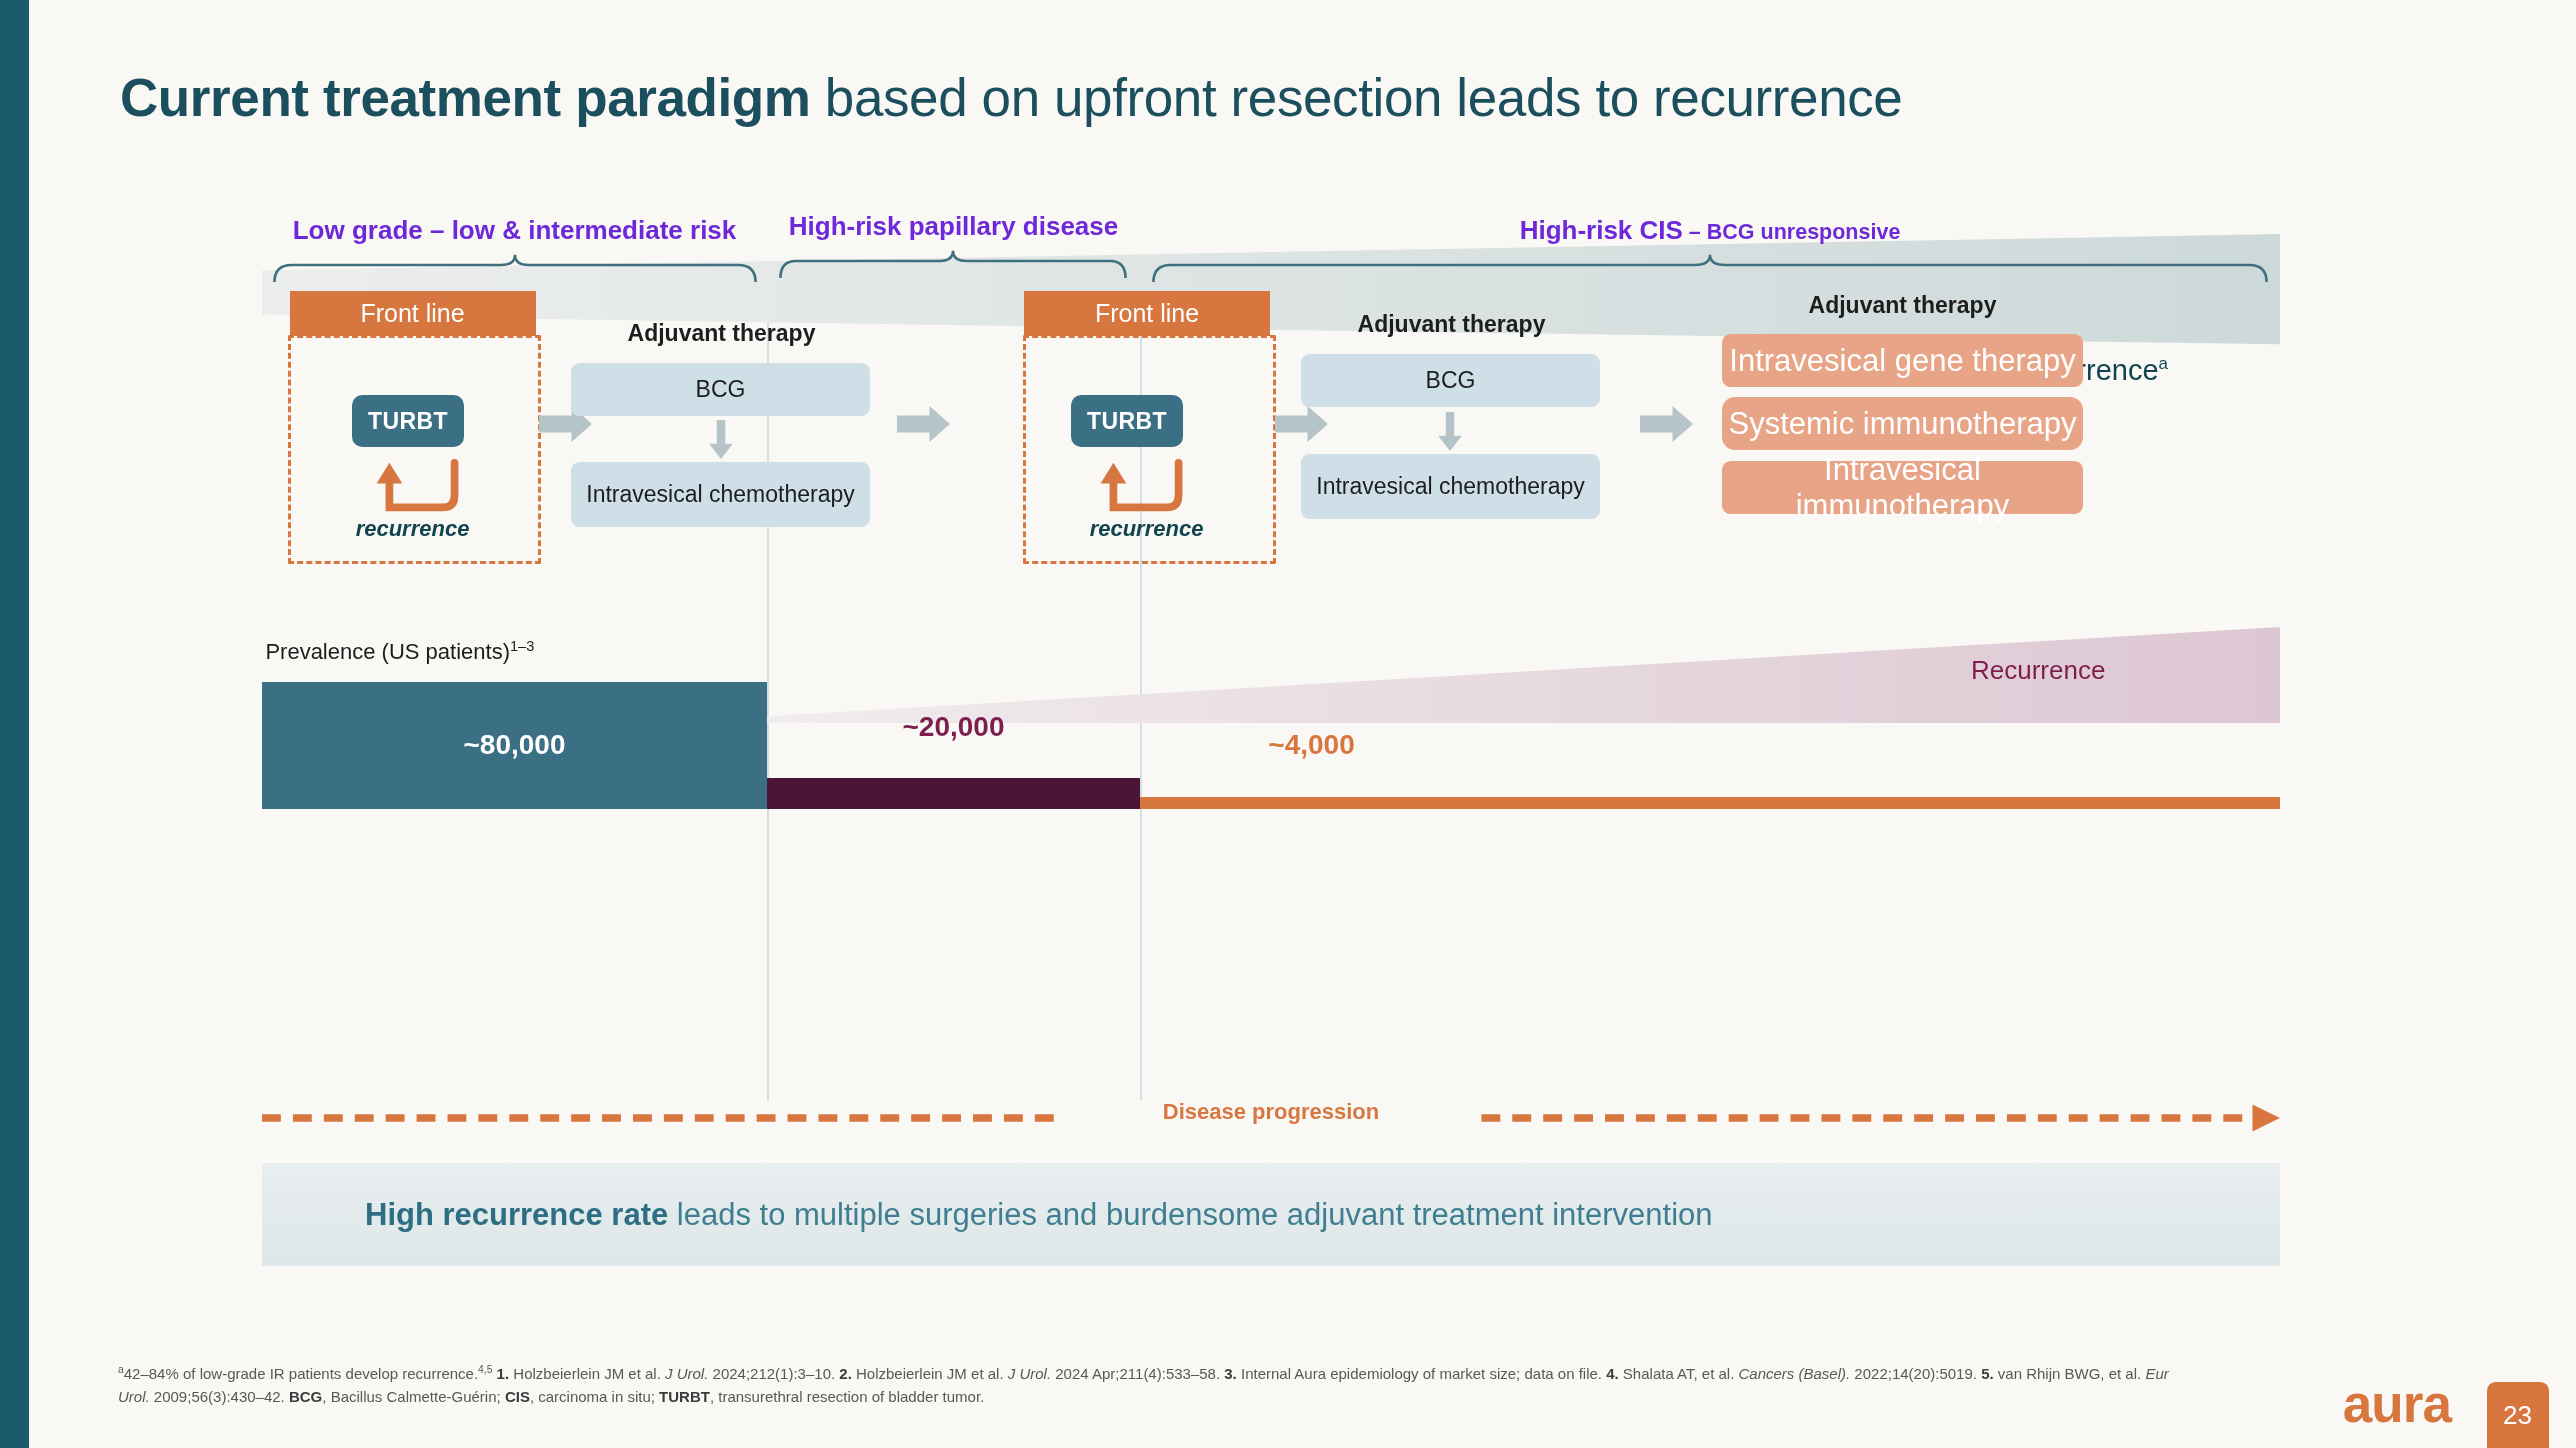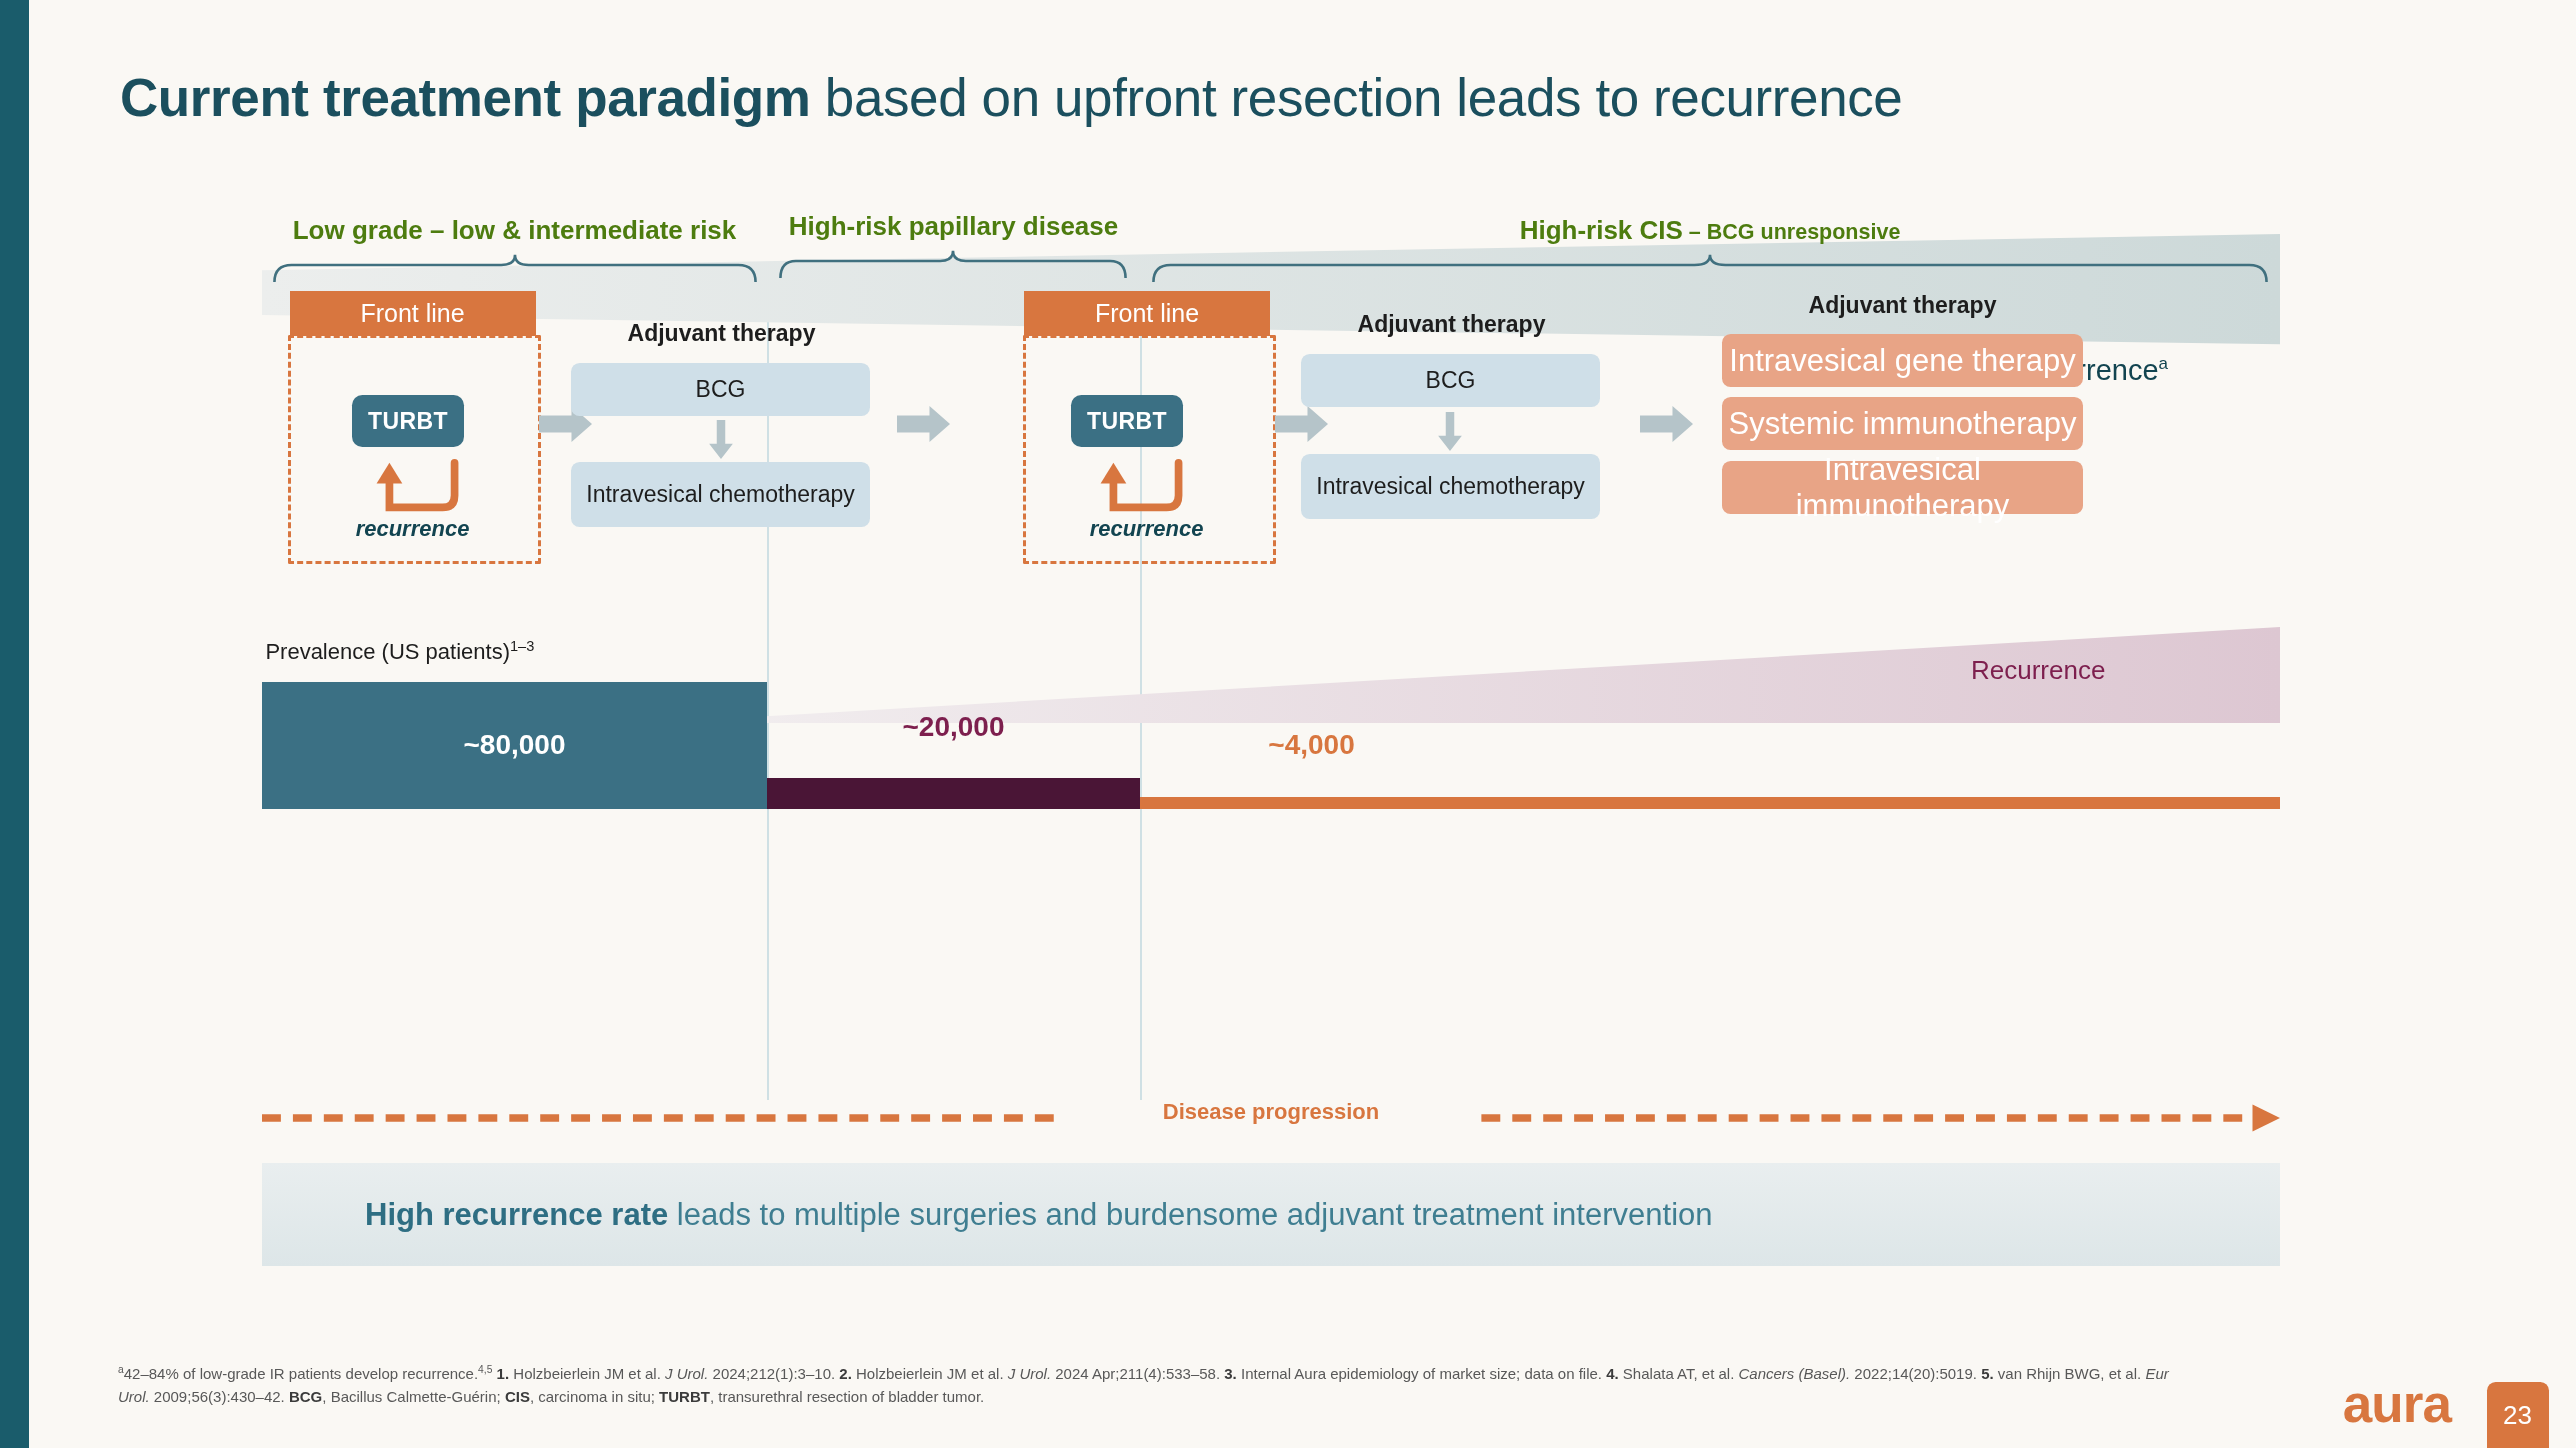--- a/index.html
+++ b/index.html
@@ -22,21 +22,21 @@
   }
   .title b{font-weight:700;margin-top:12px;}
 
   
   .diagram{position:absolute;left:262px;top:301px;width:2018px;height:807px;}
 
   
   .vdiv{position:absolute;top:0;width:1.7px;background:#cfe0e4;}
 
   
-  .colhead{position:absolute;text-align:center;color:#4d7c0f;font-weight:700;}
+  .colhead{position:absolute;text-align:center;color:#6d28d9;font-weight:700;}
   .colhead .big{font-size:26px;}
   .colhead .small{font-size:21.5px;}
 
   .brace{position:absolute;height:29px;}
   .brace svg{display:block;width:100%;height:100%;}
 
   
   .wedge{position:absolute;left:0;top:0;width:100%;height:125px;}
   .wedge svg{display:block;width:100%;height:100%;}
   .wedge-label{
@@ -231,21 +231,21 @@
     <div class="bluebox" style="left:1039px;top:153px;width:299px;height:65px;">Intravesical chemotherapy</div>
 
     <div class="greyarrow" style="left:1378px;top:105px;">
       <svg width="53" height="36" viewBox="0 0 62 42">
         <polygon points="0,11 38,11 38,0 62,21 38,42 38,31 0,31" fill="#b5c4c9"></polygon>
       </svg>
     </div>
 
     <div class="adjhead" style="left:1460px;top:-8.6px;width:361px;">Adjuvant therapy</div>
     <div class="salmonbox" style="left:1460px;top:33px;width:361px;height:53px;">Intravesical gene therapy</div>
-    <div class="salmonbox" style="left:1460px;top:96px;width:361px;height:53px;">Systemic immunotherapy</div>
+    <div class="salmonbox" style="left:1460px;top:96px;width:361px;height:53px;border-radius:13px;">Systemic immunotherapy</div>
     <div class="salmonbox" style="left:1460px;top:160px;width:361px;height:53px;">Intravesical immunotherapy</div>
 
     <div class="cyst-wedge" style="left:391px;top:326px;width:1627px;height:96px;">
       <svg viewBox="0 0 1895 112" preserveAspectRatio="none">
         <defs>
           <linearGradient id="cg" x1="0" y1="0" x2="1" y2="0">
             <stop offset="0" stop-color="#f2eff0"></stop>
             <stop offset="1" stop-color="#ddc7d2"></stop>
           </linearGradient>
         </defs>

